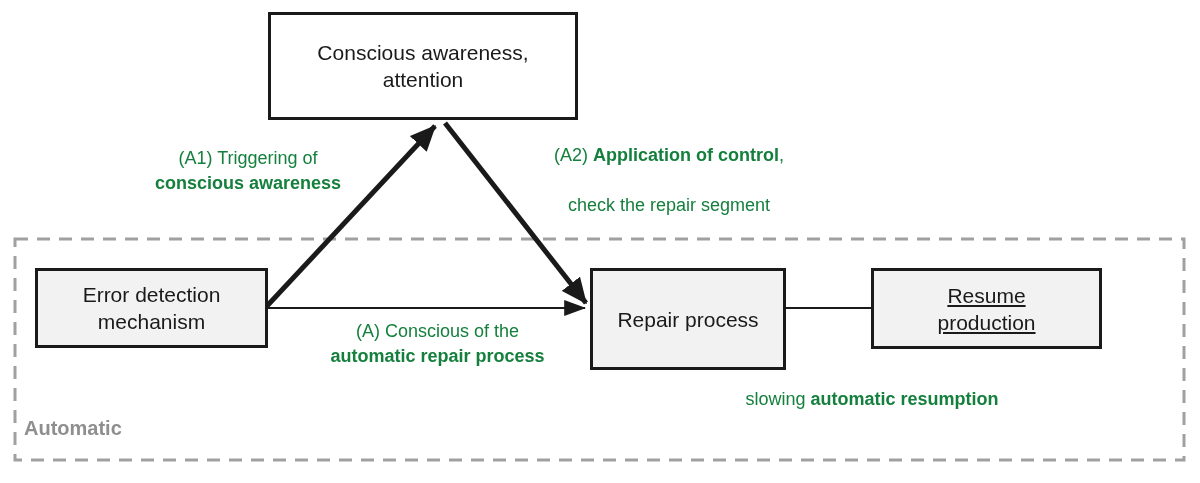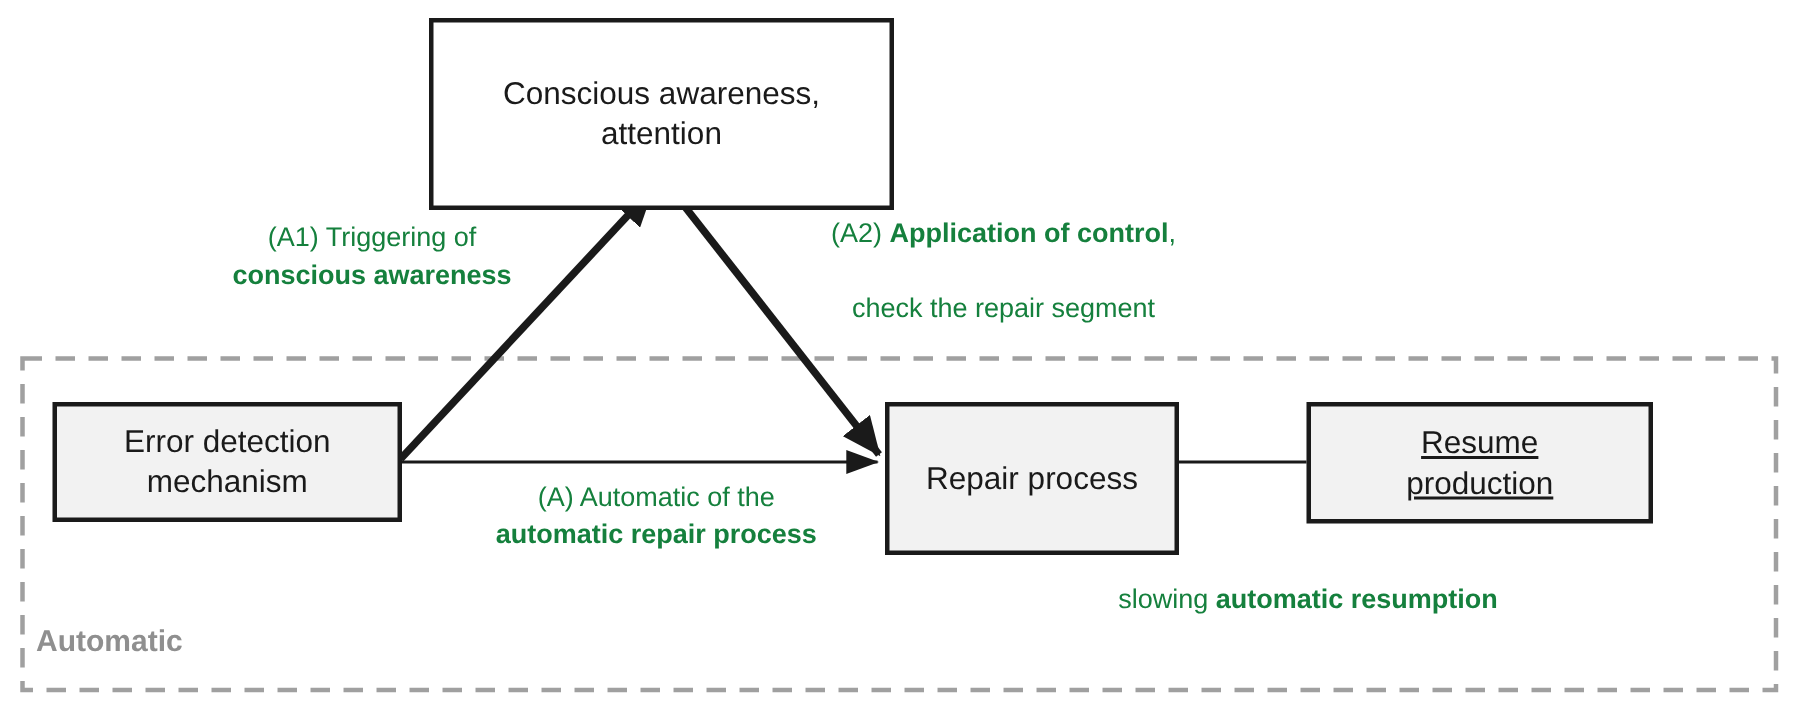--- a/index.html
+++ b/index.html
@@ -28,21 +28,21 @@
     background: #f2f2f2;
     display: flex;
     align-items: center;
     justify-content: center;
     text-align: center;
     font-size: 21px;
     line-height: 27px;
     white-space: pre-line;
   }
   .node.white { background: #ffffff; }
-  .node-awareness { left: 286px; top: 12px;  width: 310px; height: 128px; }
+  .node-awareness { left: 268px; top: 12px;  width: 310px; height: 108px; }
   .node-error     { left: 35px;  top: 268px; width: 233px; height: 80px; }
   .node-repair    { left: 590px; top: 268px; width: 196px; height: 102px; }
   .node-resume    { left: 871px; top: 268px; width: 231px; height: 81px; text-decoration: underline; }
 
   .edge-label {
     position: absolute;
     text-align: center;
     font-size: 18px;
     line-height: 25px;
     color: #15803d;
@@ -112,21 +112,21 @@
     <b>conscious awareness</b>
   </div>
 
   <div class="edge-label label-a2">
     <span>(A2) </span><b>Application of control</b><span>,</span><br>
     <br>
     <span>check the repair segment</span>
   </div>
 
   <div class="edge-label label-a">
-    <span>(A) Automatic of the</span><br>
+    <span>(A) Conscious of the</span><br>
     <b>automatic repair process</b>
   </div>
 
   <div class="edge-label label-b">
     <br>
     <span>slowing </span><b>automatic resumption</b>
   </div>
 
   <div class="region-label">Automatic</div>
 

